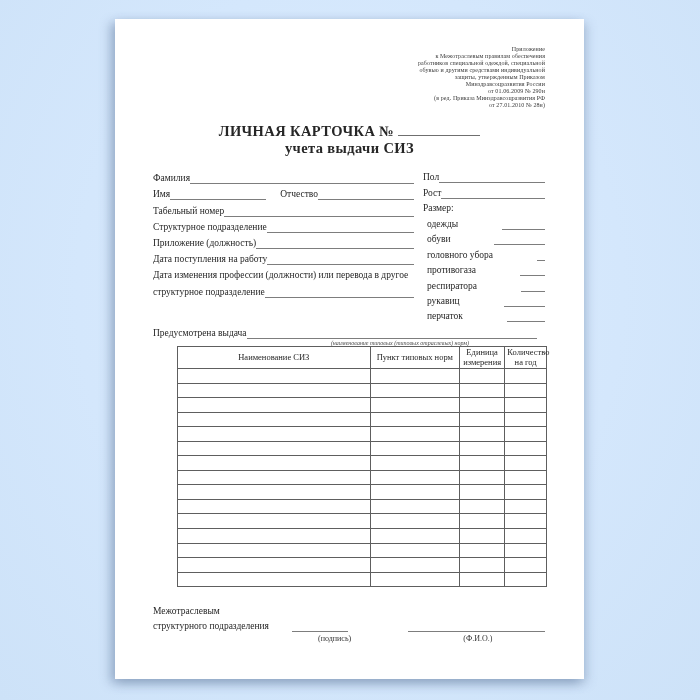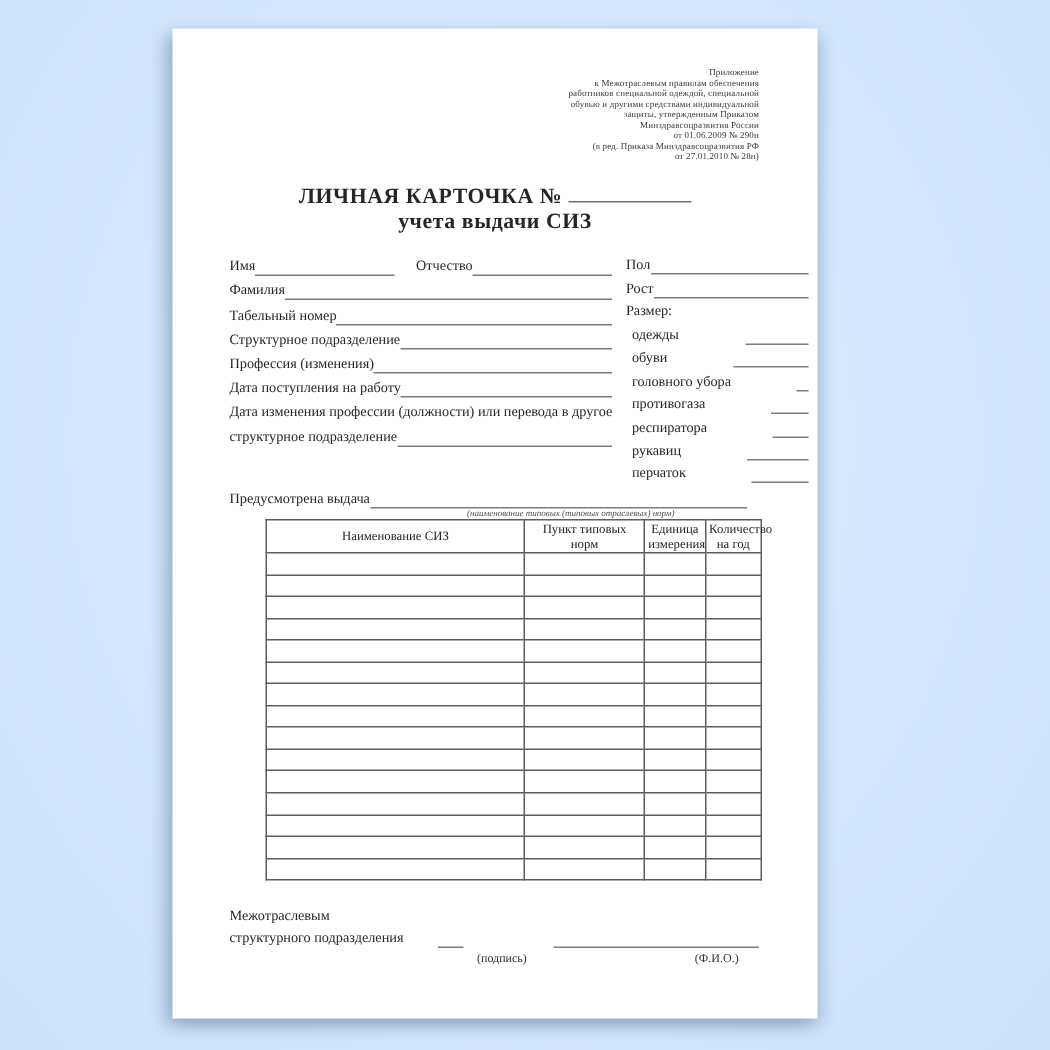--- a/index.html
+++ b/index.html
@@ -7,21 +7,21 @@
   body {
     font-family: "Liberation Serif", "DejaVu Serif", serif;
     background: radial-gradient(ellipse at 50% 42%, #dcecfd 0%, #d4e7fc 55%, #cde2f8 100%);
     position: relative;
     color: #262626;
     overflow: hidden;
   }
   .paper {
     position: absolute;
     left: 115px; top: 19px;
-    width: 430px; height: 660px;
+    width: 469px; height: 660px;
     background: #ffffff;
     box-shadow: -5px 4px 10px rgba(95,120,155,0.45), 3px 4px 10px rgba(95,120,155,0.30);
   }
   
   .note {
     position: absolute; top: 27px; right: 39px;
     text-align: right;
     font-size: 6px; line-height: 7px;
     color: #3a3a3a;
     letter-spacing: 0.1px;
@@ -133,40 +133,40 @@
   </div>
 
   <div class="title-block">
     <div><span>ЛИЧНАЯ КАРТОЧКА №</span><span class="title-line"></span></div>
     <div>учета выдачи СИЗ</div>
   </div>
 
   <div class="columns">
     <div class="col-left">
       <div class="frow">
+        <span class="lab">Фамилия</span>
+          <span class="fill"></span>
+      </div>
+      <div class="frow">
         <span class="lab">Имя</span>
           <span class="fill"></span>
           <span class="gap"></span>
           <span class="lab">Отчество</span>
           <span class="fill"></span>
       </div>
       <div class="frow">
-        <span class="lab">Фамилия</span>
-          <span class="fill"></span>
-      </div>
-      <div class="frow">
         <span class="lab">Табельный номер</span>
           <span class="fill"></span>
       </div>
       <div class="frow">
         <span class="lab">Структурное подразделение</span>
           <span class="fill"></span>
       </div>
       <div class="frow">
-        <span class="lab">Профессия (изменения)</span>
+        <span class="lab">Приложение (должность)</span>
           <span class="fill"></span>
       </div>
       <div class="frow">
         <span class="lab">Дата поступления на работу</span>
           <span class="fill"></span>
       </div>
       <div class="frow">
         <span class="lab">Дата изменения профессии (должности) или перевода в другое</span>
       </div>
       <div class="frow">

